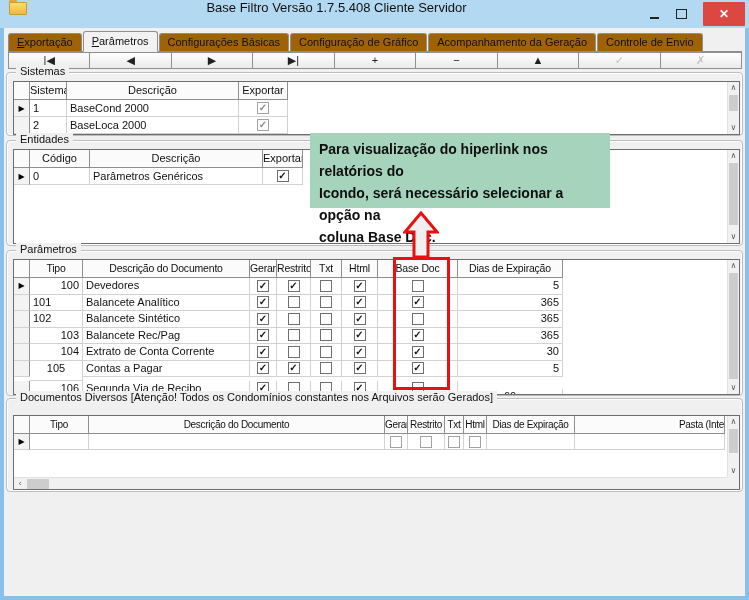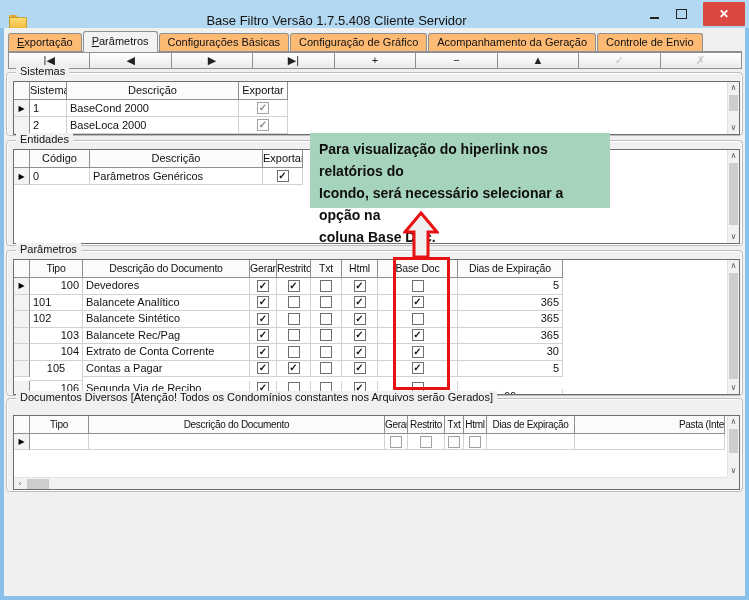--- a/index.html
+++ b/index.html
@@ -1,34 +1,34 @@
 <!DOCTYPE html>
 <html><head>
 <meta charset="utf-8">
 <style>
   html,body{margin:0;padding:0;background:#555;}
   *{font-family:"Liberation Sans", sans-serif;}
   .window{position:relative;width:749px;height:600px;background:#89c0ea;overflow:hidden;}
   
-  .titlebar{position:absolute;left:0;top:0;width:749px;height:28px;background:#b3d8f1;display:flex;align-items:flex-end;}
+  .titlebar{position:absolute;left:0;top:0;width:749px;height:28px;background:#b3d8f1;display:flex;align-items:flex-start;}
   .app-icon{position:relative;width:17px;height:13px;margin:0 6px 0 9px;flex:none;}
   .app-icon .tabf{position:absolute;left:0;top:0;width:8px;height:5px;background:#e2a937;border-radius:1px;}
   .app-icon .bodyf{position:absolute;left:0;top:2px;width:16px;height:11px;background:linear-gradient(#fcdc6f,#f2b83e);border:1px solid #c79e2e;border-radius:1px;}
   .title{flex:1;text-align:center;font-size:13px;color:#111;white-space:nowrap;overflow:hidden;}
   .winbtns{display:flex;align-items:center;flex:none;height:28px;}
   .wbtn{width:27px;height:22px;display:flex;align-items:center;justify-content:center;}
   .glyph-min{width:9px;border-bottom:2px solid #222;margin-top:7px;}
   .glyph-max{width:9px;height:8px;border:1px solid #222;background:transparent;}
   .wbtn.close{width:42px;height:24px;background:#dd4742;margin:0 4px 0 8px;border-radius:1px;}
   .glyph-close{color:#fff;font-size:12px;font-weight:bold;line-height:12px;}
   
   .content{position:absolute;left:4px;top:28px;width:741px;height:568px;background:#f0f0f0;overflow:hidden;}
   
   .tabbar{position:absolute;left:4px;top:2px;width:734px;height:21px;display:flex;align-items:flex-end;border-bottom:1px solid #8f8f8f;}
-  .tab{height:18px;line-height:17px;box-sizing:border-box;padding:0 8px;font-size:11px;color:#111;background:#fdba74;border:1px solid #8f8f8f;border-bottom:none;border-radius:3px 3px 0 0;margin-right:1px;white-space:nowrap;}
+  .tab{height:18px;line-height:17px;box-sizing:border-box;padding:0 8px;font-size:11px;color:#111;background:#a16207;border:1px solid #8f8f8f;border-bottom:none;border-radius:3px 3px 0 0;margin-right:1px;white-space:nowrap;}
   .tab u{text-decoration:underline;}
   .tab.active{height:21px;line-height:19px;background:#f2f2f2;margin-bottom:-1px;border-bottom:1px solid #f2f2f2;position:relative;z-index:2;}
   
   .toolbar{position:absolute;left:4px;top:24px;width:734px;height:17px;display:flex;}
   .nav-btn{flex:1;box-sizing:border-box;border:1px solid #8f8f8f;border-left:none;background:linear-gradient(#ffffff,#eaeaea);text-align:center;font-size:11px;line-height:15px;color:#222;overflow:hidden;}
   .nav-btn:first-child{border-left:1px solid #8f8f8f;}
   .nav-btn.disabled{color:#c2c2c2;}
   
   .groupbox{position:absolute;border:1px solid #bdbdbd;border-radius:4px;box-shadow:inset 0 0 0 1px #ffffff;box-sizing:border-box;}
   .gb-label{position:absolute;top:-8px;left:9px;background:#f0f0f0;padding:0 4px;font-size:11px;color:#111;white-space:nowrap;}

